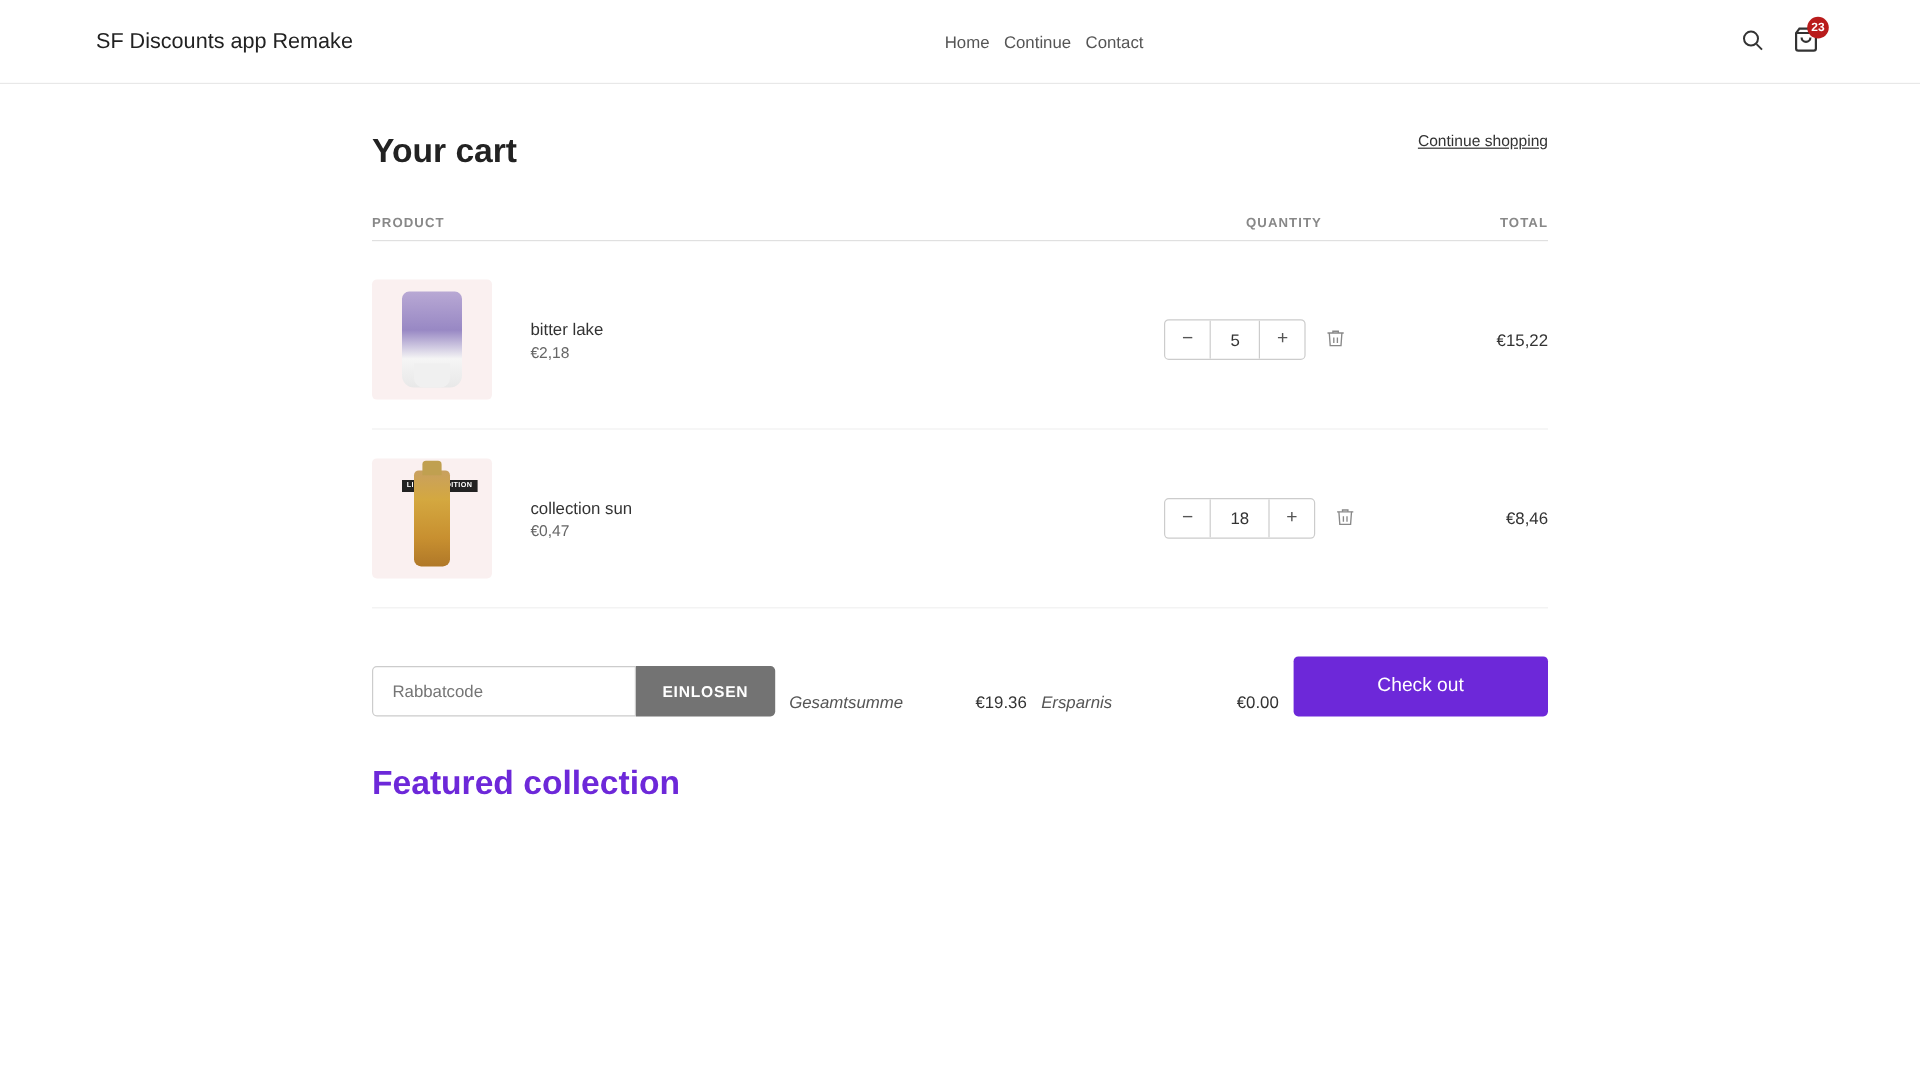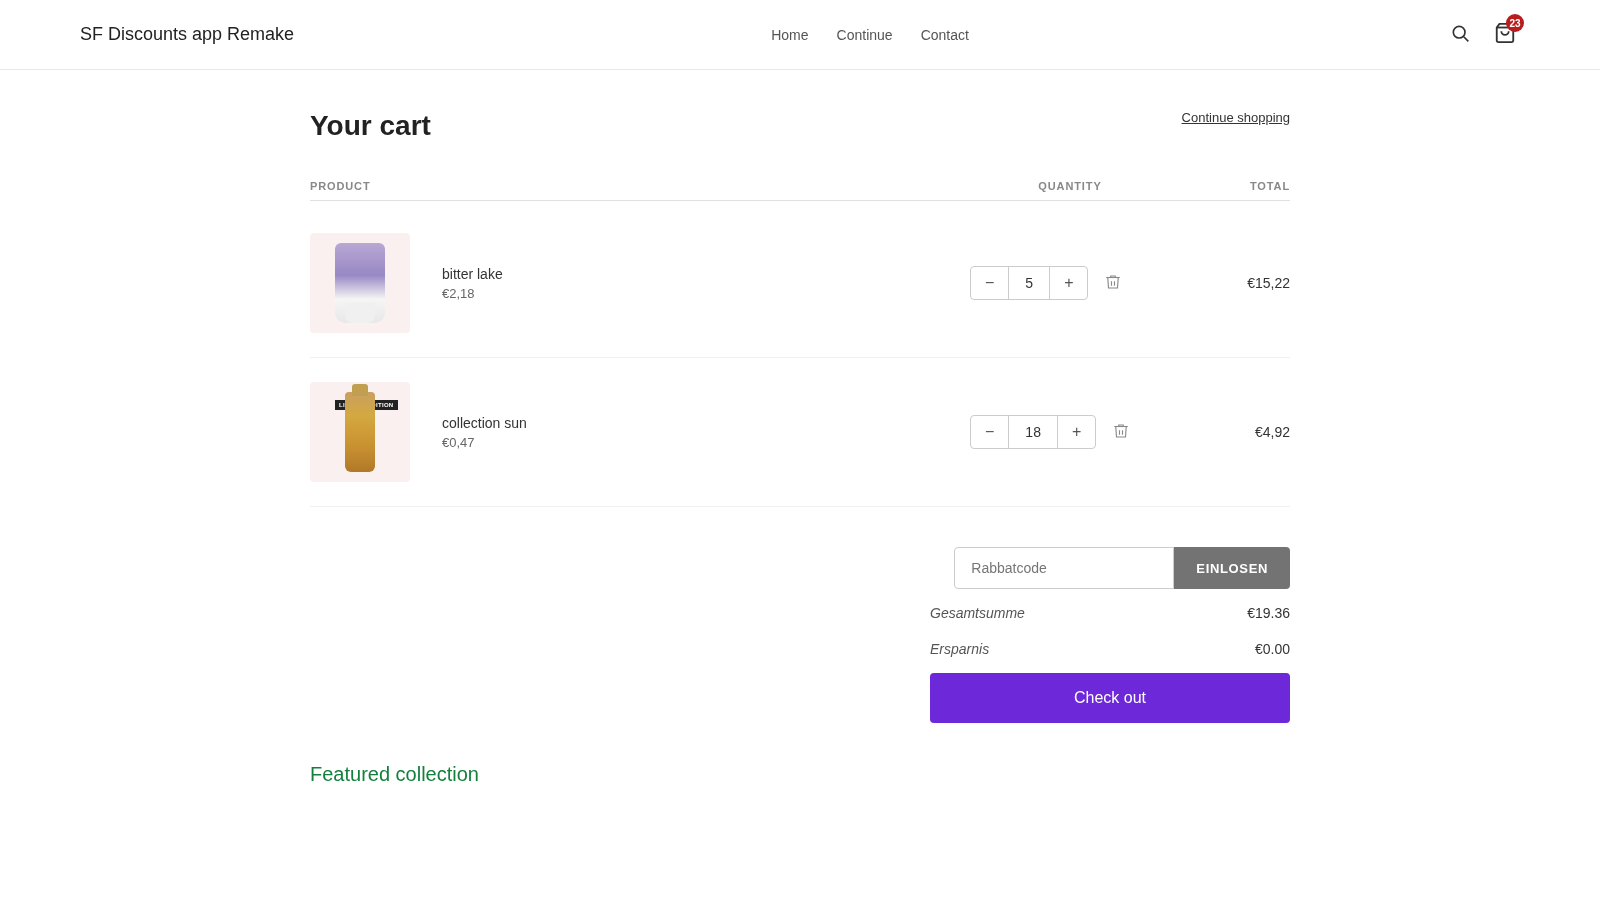--- a/index.html
+++ b/index.html
@@ -1,21 +1,21 @@
 <!DOCTYPE html>
 <html><head>
   <meta charset="utf-8">
   <style>
     * { margin: 0; padding: 0; box-sizing: border-box; }
     body { font-family: -apple-system, BlinkMacSystemFont, 'Segoe UI', Helvetica, Arial, sans-serif; background: #fff; color: #333; font-size: 14px; }
 
     
     .header { display: flex; align-items: center; justify-content: space-between; padding: 0 80px; height: 70px; border-bottom: 1px solid #e8e8e8; }
     .header-logo { font-size: 18px; font-weight: 400; color: #222; }
-    .header-nav { display: flex; gap: 28px; justify-content: center; }
+    .header-nav { display: flex; gap: 12px; justify-content: center; }
     .header-nav a { text-decoration: none; color: #555; font-size: 14px; }
     .header-icons { display: flex; align-items: center; gap: 16px; }
     .search-icon-btn { background: none; border: none; cursor: pointer; padding: 4px; }
     .cart-icon-btn { background: none; border: none; cursor: pointer; padding: 4px; position: relative; }
     .cart-badge { position: absolute; top: -4px; right: -4px; background: #b91c1c; color: #fff; border-radius: 50%; width: 18px; height: 18px; font-size: 10px; display: flex; align-items: center; justify-content: center; font-weight: 600; }
 
     
     .main { max-width: 1100px; margin: 0 auto; padding: 40px 60px 60px; }
 
     
@@ -52,34 +52,34 @@
     .item-quantity { width: 200px; display: flex; align-items: center; gap: 8px; }
     .qty-control { display: flex; align-items: center; border: 1px solid #ccc; border-radius: 4px; overflow: hidden; }
     .qty-btn { background: none; border: none; padding: 8px 14px; cursor: pointer; font-size: 16px; color: #555; line-height: 1; }
     .qty-value { padding: 8px 16px; font-size: 14px; min-width: 40px; text-align: center; border-left: 1px solid #ccc; border-right: 1px solid #ccc; }
     .delete-btn { background: none; border: none; cursor: pointer; padding: 4px; color: #888; margin-left: 4px; }
 
     
     .item-total { width: 120px; text-align: right; font-size: 14px; color: #333; }
 
     
-    .cart-footer { margin-top: 40px; display: flex; flex-direction: column; align-items: flex-end; gap: 12px; }
+    .cart-footer { margin-top: 40px; display: flex; flex-direction: row; align-items: flex-end; gap: 12px; }
     .discount-row { display: flex; gap: 0; }
     .discount-input { width: 220px; padding: 12px 16px; border: 1px solid #ccc; border-radius: 4px 0 0 4px; font-size: 14px; color: #555; outline: none; }
     .discount-btn { padding: 12px 22px; background: #737373; color: #fff; border: none; border-radius: 0 4px 4px 0; font-size: 13px; font-weight: 600; letter-spacing: 0.05em; cursor: pointer; }
 
     .summary-row { display: flex; justify-content: space-between; width: 360px; padding: 4px 0; }
     .summary-label { font-size: 14px; color: #555; font-style: italic; }
     .summary-value { font-size: 14px; color: #333; }
 
     .checkout-btn { width: 360px; padding: 16px; background: #6d28d9; color: #fff; border: none; border-radius: 4px; font-size: 16px; font-weight: 500; cursor: pointer; text-align: center; }
 
     
     .featured-section { margin-top: 40px; }
-    .featured-title { font-size: 20px; font-weight: 400; color: #15803d; }
+    .featured-title { font-size: 28px; font-weight: 700; color: #6d28d9; }
   </style>
 </head>
 <body>
 
 <header class="header">
   <span class="header-logo">SF Discounts app Remake</span>
   <nav class="header-nav">
     <a href="#">Home</a>
     <a href="#">Continue</a>
     <a href="#">Contact</a>
@@ -164,21 +164,21 @@
       </div>
       <button class="delete-btn">
         <svg width="18" height="18" viewBox="0 0 24 24" fill="none" stroke="#888" stroke-width="1.5">
           <polyline points="3,6 5,6 21,6"></polyline>
           <path d="M19 6l-1 14H6L5 6"></path>
           <path d="M10 11v6M14 11v6"></path>
           <path d="M9 6V4h6v2"></path>
         </svg>
       </button>
     </div>
-    <div class="item-total">€4,92</div>
+    <div class="item-total">€8,46</div>
   </div>
 
   <div class="cart-footer">
 
     <div class="discount-row">
       <input class="discount-input" type="text" placeholder="Rabbatcode" style="">
       <button class="discount-btn">EINLOSEN</button>
     </div>
 
     <div class="summary-row">

